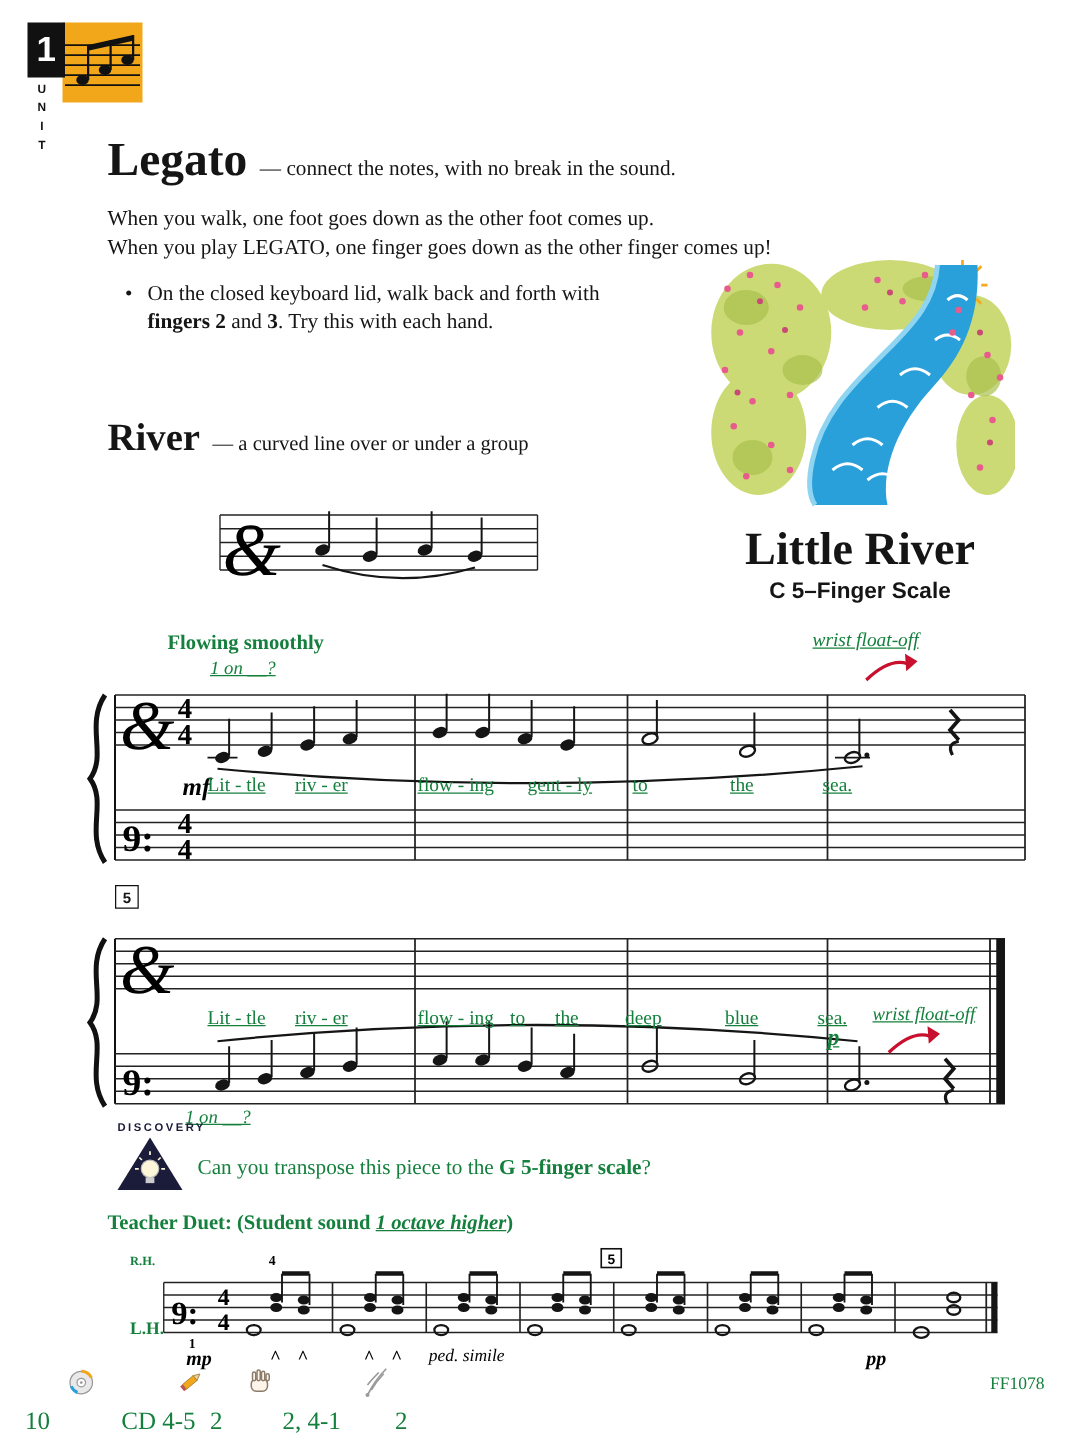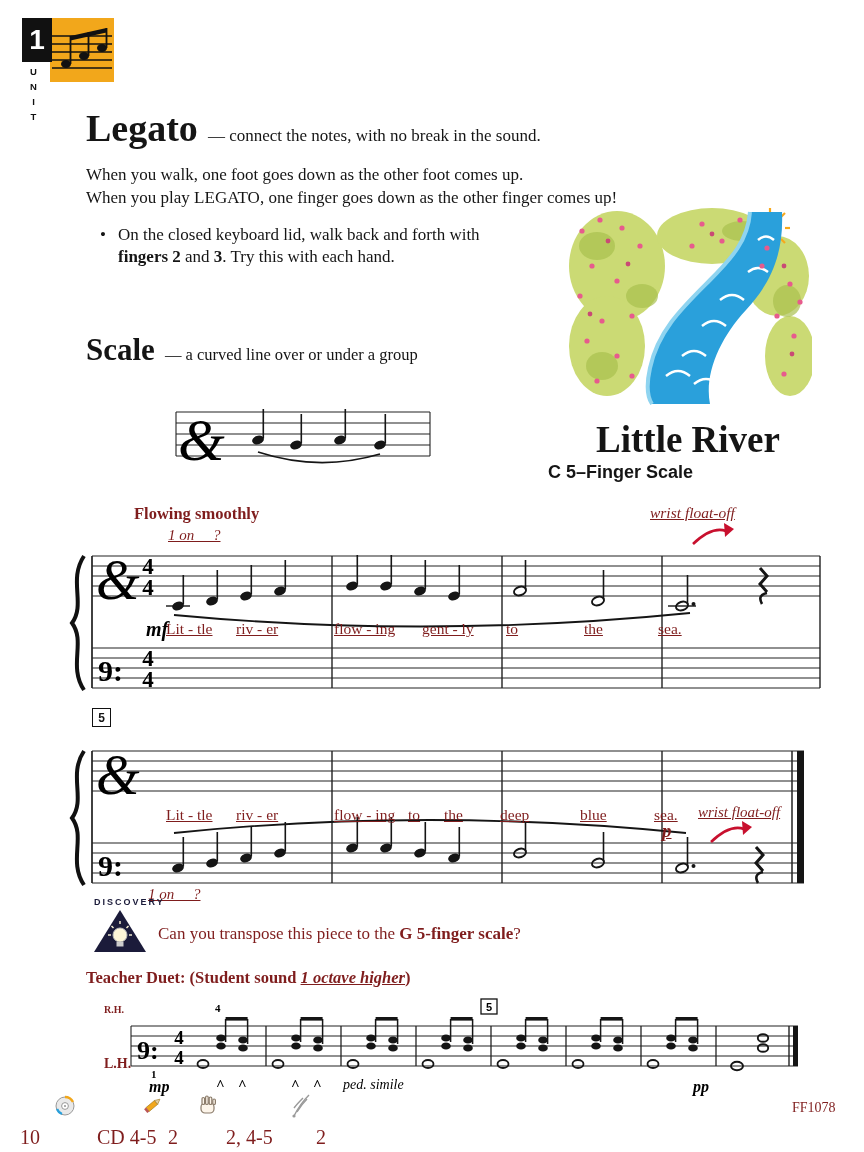--- a/index.html
+++ b/index.html
@@ -1,18 +1,18 @@
 <!DOCTYPE html>
 <html><head>
 <meta charset="utf-8">
 <style>
   html,body{margin:0;padding:0;background:#fff;}
   .page{position:relative;width:864px;height:1152px;background:#ffffff;
         font-family:"Liberation Serif",serif;color:#151515;overflow:hidden;}
-  .t{position:absolute;white-space:nowrap;color:#7f1d1d;}
+  .t{position:absolute;white-space:nowrap;color:#15803d;}
   .b{font-weight:700;}
   .i{font-style:italic;text-decoration:underline;}
   .lyr{font-size:15.5px;text-decoration:underline;}
   .abs{position:absolute;}
   
   .unit-orange{position:absolute;left:50px;top:18px;width:64px;height:64px;background:#F2A71B;}
   .unit-black{position:absolute;left:22px;top:18px;width:30px;height:44px;background:#111;
               display:flex;align-items:center;justify-content:center;}
   .unit-num{color:#fff;font-family:"Liberation Sans",sans-serif;font-weight:700;font-size:28px;}
   .unit-vert{position:absolute;left:28px;top:66px;writing-mode:vertical-rl;text-orientation:upright;
@@ -23,21 +23,21 @@
   .h-slur{font-size:31px;font-weight:700;}
   .def{font-size:17px;margin-left:10px;}
   .para{position:absolute;left:86px;top:164px;font-size:17px;line-height:1.35;}
   .bullets{position:absolute;left:98px;top:224px;width:382px;font-size:17px;line-height:1.32;}
   .bullet{position:relative;padding-left:20px;}
   .bullet + .bullet{margin-top:15px;}
   .bullet::before{content:"\2022";position:absolute;left:2px;}
   
   .piece-title{position:absolute;left:548px;top:418px;width:280px;text-align:center;
                font-size:37px;font-weight:700;}
-  .piece-sub{position:absolute;left:548px;top:462px;width:280px;text-align:left;
+  .piece-sub{position:absolute;left:548px;top:462px;width:280px;text-align:center;
              font-family:"Liberation Sans",sans-serif;font-size:18px;font-weight:700;}
   .m5box{position:absolute;left:92px;top:708px;width:17px;height:17px;border:1.5px solid #111;
          font-family:"Liberation Sans",sans-serif;font-size:12px;font-weight:700;
          display:flex;align-items:center;justify-content:center;background:#fff;}
   .disc-label{position:absolute;left:94px;top:897px;font-family:"Liberation Sans",sans-serif;
               font-size:9px;font-weight:700;letter-spacing:2px;color:#1b1b3a;}
   .footer-item{font-size:20px;margin-top:28px;}
 </style>
 </head>
 <body>
@@ -109,21 +109,21 @@
     <div>When you play LEGATO, one finger goes down as the other finger comes up!</div>
   </div>
 
   <div class="bullets">
     <div class="bullet">
       <span>On the closed keyboard lid, walk back and forth with </span><span class="b">fingers 2</span><span> and </span><span class="b">3</span><span>. Try this with each hand.</span>
     </div>
   </div>
 
   <div class="h-row" style="left:86px;top:332px">
-    <span class="h-slur">Scale</span>
+    <span class="h-slur">River</span>
     <span class="def" style="font-size:16.5px;line-height:1.3">
       <span style="display:block">— a curved line over or under a group</span>
     </span>
   </div>
 
   <svg class="abs" style="left:148px;top:390px" width="290" height="95" viewBox="0 0 290 95">
     <g stroke="#222" stroke-width="1.1">
       <line x1="28" y1="22" x2="282" y2="22"></line>
         <line x1="28" y1="33" x2="282" y2="33"></line>
         <line x1="28" y1="44" x2="282" y2="44"></line>
@@ -444,21 +444,21 @@
   <span class="t footer-item" style="left:168px;top:1098px">2</span>
   <svg class="abs" style="left:196px;top:1094px" width="24" height="24" viewBox="0 0 24 24">
     <g fill="#fdf5ea" stroke="#8a7b6a" stroke-width="1.2">
       <rect x="5" y="9" width="13" height="10" rx="4"></rect>
       <rect x="6" y="3.5" width="2.6" height="7" rx="1.3"></rect>
       <rect x="9.6" y="2" width="2.6" height="8.5" rx="1.3"></rect>
       <rect x="13.2" y="3" width="2.6" height="7.5" rx="1.3"></rect>
       <rect x="16.8" y="5" width="2.6" height="5.5" rx="1.3"></rect>
     </g>
   </svg>
-  <span class="t footer-item" style="left:226px;top:1098px">2, 4-5</span>
+  <span class="t footer-item" style="left:226px;top:1098px">2, 4-1</span>
   <svg class="abs" style="left:290px;top:1092px" width="22" height="26" viewBox="0 0 22 26">
     <g stroke="#9a9a9a" stroke-width="1.4" fill="none">
       <path d="M4,24 C8,16 13,9 19,3"></path>
       <path d="M7,20 C10,15 13,11 17,7"></path>
       <path d="M4,16 C7,12 10,9 13,6"></path>
     </g>
     <circle cx="4" cy="24" r="1.6" fill="#9a9a9a"></circle>
   </svg>
   <span class="t footer-item" style="left:316px;top:1098px">2</span>
   <span class="t" style="left:792px;top:1100px;font-size:14px">FF1078</span>

